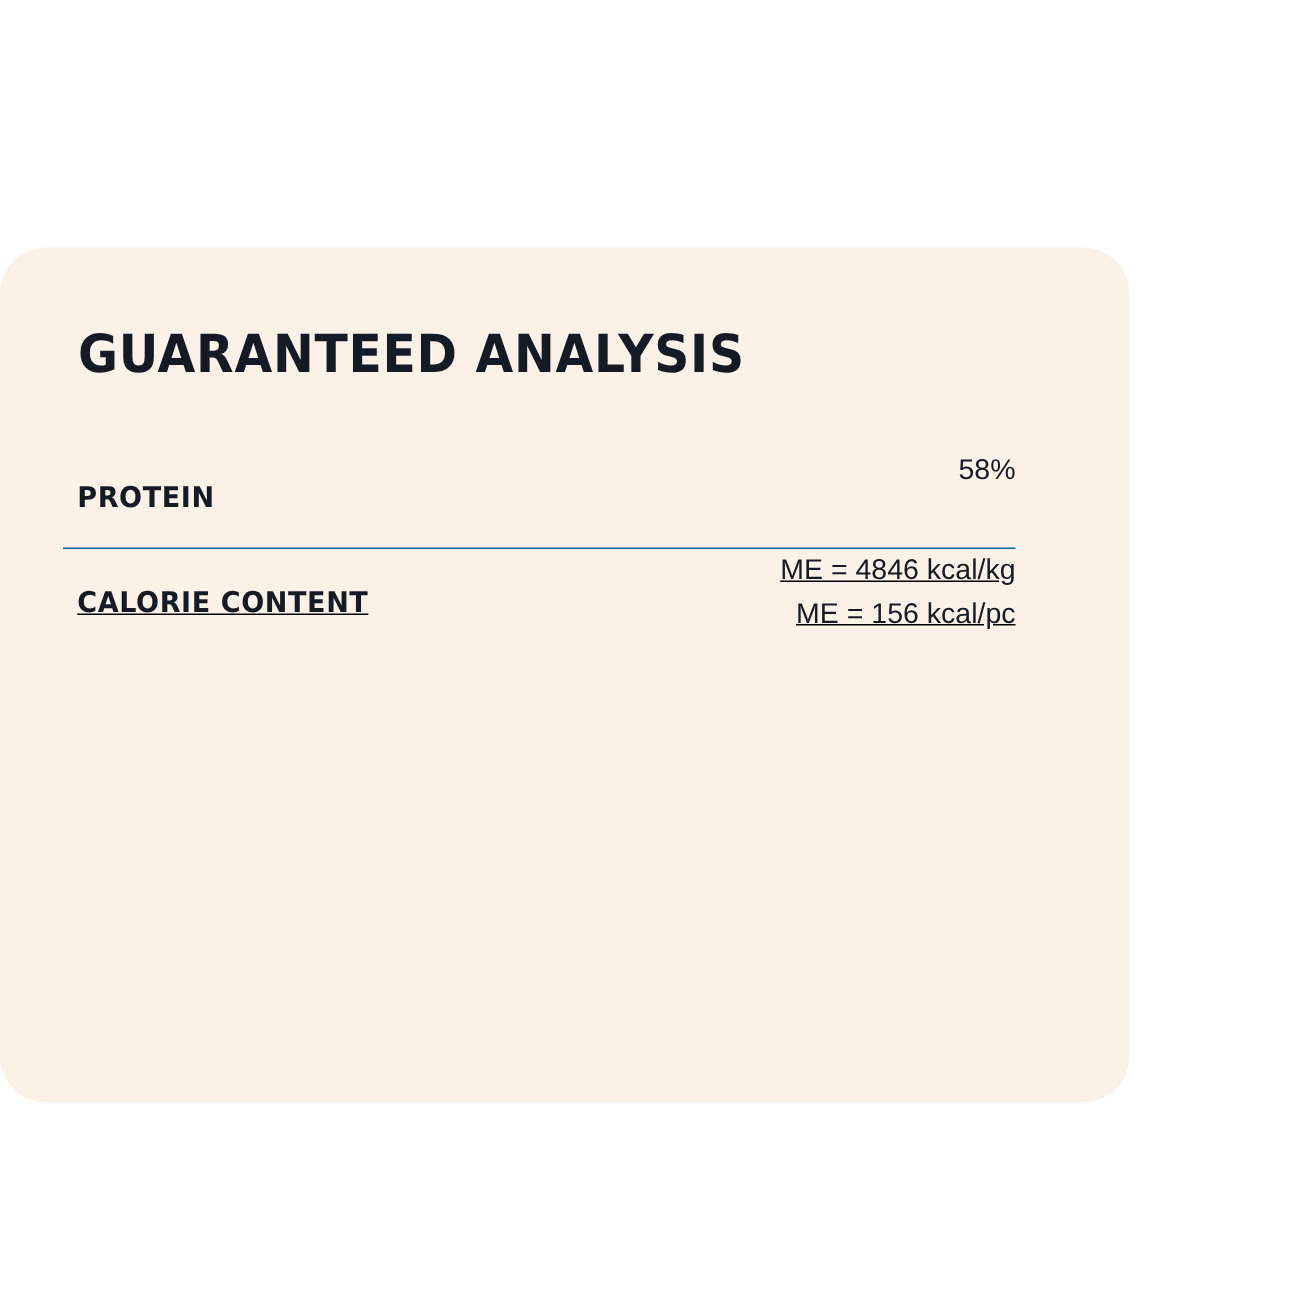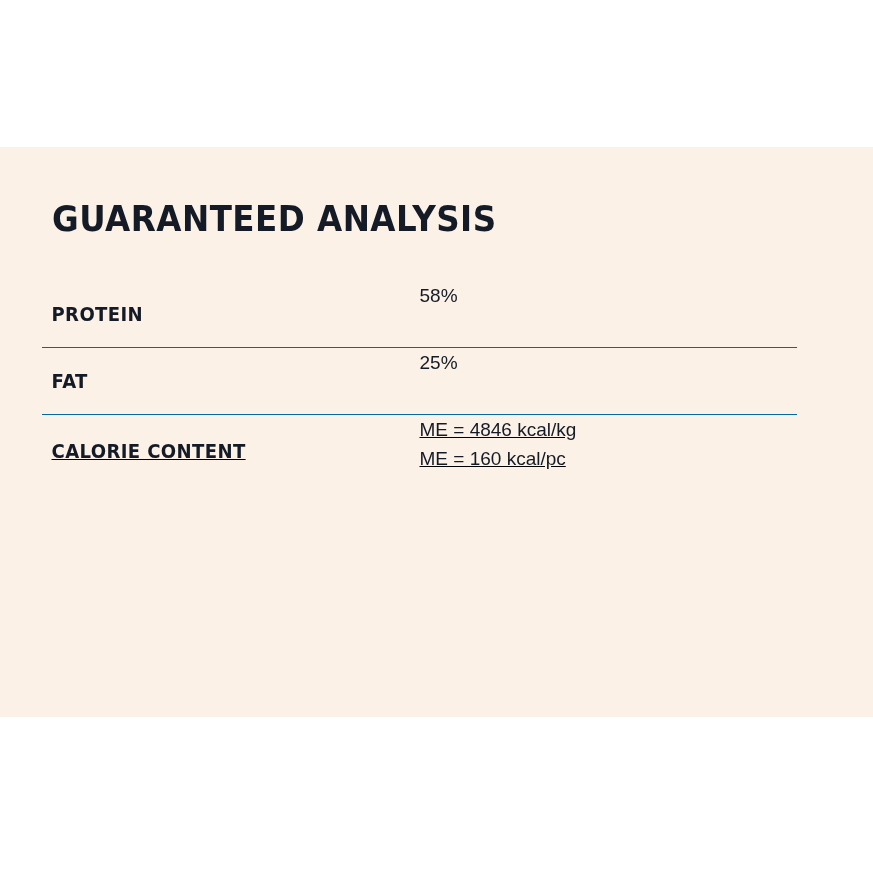--- a/index.html
+++ b/index.html
@@ -17,25 +17,26 @@
   .page {
     position: relative;
     width: 873px;
     height: 873px;
     background: #ffffff;
   }
 
   .panel {
     position: absolute;
     left: 0;
-    top: 147px;
-    width: 873px;
+    top: 165px;
+    width: 753px;
     height: 570px;
     background: #faf0e6;
     background: #fbf1e7;
+    border-radius: 31px;
   }
 
   .panel-inner {
     padding: 52px 76px 0 42px;
   }
 
   .ga-title {
     font-family: "DejaVu Sans", sans-serif;
     font-weight: bold;
     font-size: 35px;
@@ -72,21 +73,21 @@
     font-size: 19px;
     letter-spacing: 0.4px;
     color: #141b26;
     padding: 22px 0 22px 10px;
     transform: scaleX(0.95);
     transform-origin: left center;
     display: block;
   }
 
   .cell-value {
-    text-align: left;
+    text-align: right;
     font-family: "Liberation Sans", sans-serif;
     font-size: 19px;
     color: #141b26;
     padding: 22px 0 22px 0;
     white-space: nowrap;
   }
 
   .cell-value .line {
     display: block;
     line-height: 1.55;
@@ -109,34 +110,26 @@
       <table class="ga-table">
         <tbody>
           <tr>
             <td>
               <span class="cell-label">PROTEIN</span>
             </td>
             <td class="cell-value">
               <span class="line">58%</span>
             </td>
           </tr>
-          <tr>
-            <td>
-              <span class="cell-label">FAT</span>
-            </td>
-            <td class="cell-value">
-              <span class="line">25%</span>
-            </td>
-          </tr>
           <tr class="row-calorie">
             <td>
               <span class="cell-label">CALORIE CONTENT</span>
             </td>
             <td class="cell-value">
               <span class="line">ME = 4846 kcal/kg</span>
-              <span class="line">ME = 160 kcal/pc</span>
+              <span class="line">ME = 156 kcal/pc</span>
             </td>
           </tr>
         </tbody>
       </table>
     </div>
   </div>
 </div>
 
 </body></html>

